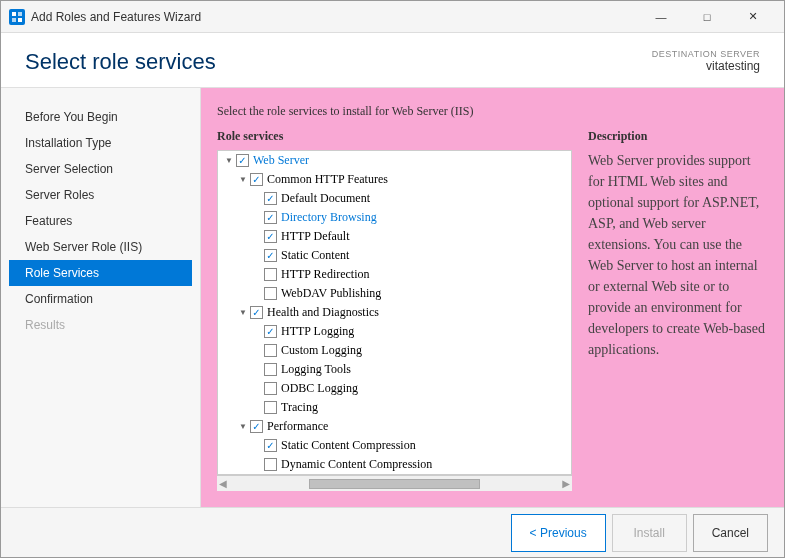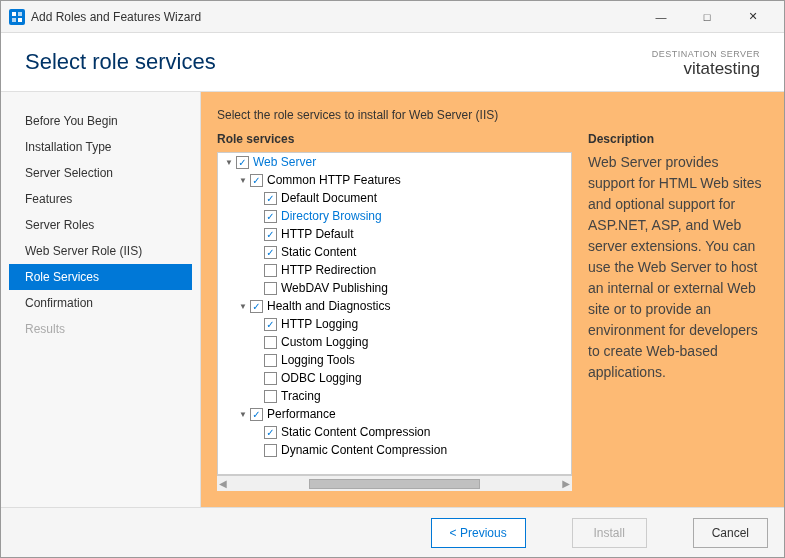--- a/index.html
+++ b/index.html
@@ -10,21 +10,21 @@
       display: flex;
       justify-content: center;
       align-items: center;
       width: 785px;
       height: 558px;
       overflow: hidden;
     }
     .window {
       width: 785px;
       height: 558px;
-      background: #fdba74;
+      background: #f9a8d4;
       border: 1px solid #999;
       display: flex;
       flex-direction: column;
     }
     .title-bar {
       background: #f5f5f5;
       border-bottom: 1px solid #ddd;
       padding: 6px 8px;
       display: flex;
       align-items: center;
@@ -84,21 +84,21 @@
       font-size: 10px;
       color: #555;
     }
     .dest-label {
       font-size: 9px;
       color: #888;
       letter-spacing: 0.5px;
       text-transform: uppercase;
     }
     .dest-name {
-      font-size: 17px;
+      font-size: 12px;
       color: #333;
     }
     .main-wrapper {
       display: flex;
       flex-direction: column;
       flex: 1;
       overflow: hidden;
     }
     .top-content {
       display: flex;
@@ -122,20 +122,21 @@
       background: #0078d7;
       color: #fff;
     }
     .sidebar-item.disabled { color: #aaa; cursor: default; }
     .main-content {
       flex: 1;
       padding: 16px;
       overflow: hidden;
       display: flex;
       flex-direction: column;
+      font-family: Liberation Serif, serif;
     }
     .instructions {
       font-size: 12px;
       color: #333;
       margin-bottom: 10px;
     }
     .two-col {
       display: flex;
       flex: 1;
       gap: 16px;
@@ -246,22 +247,21 @@
       height: 50px;
     }
     .btn {
       padding: 5px 18px;
       font-size: 12px;
       cursor: pointer;
       border: 1px solid #aaa;
       background: #f5f5f5;
       color: #333;
       min-width: 75px;
-      height: 30px;
-      margin-left: 40px;
+      height: 38px;
     }
     .btn.primary {
       border: 1px solid #0078d7;
       color: #0078d7;
       background: #fff;
     }
     .btn.disabled {
       color: #aaa;
       border-color: #ccc;
       cursor: default;
@@ -303,22 +303,22 @@
         <div class="dest-name">vitatesting</div>
       </div>
     </div>
 
     <div class="top-content">
 
       <div class="sidebar">
         <div class="sidebar-item">Before You Begin</div>
         <div class="sidebar-item">Installation Type</div>
         <div class="sidebar-item">Server Selection</div>
+        <div class="sidebar-item">Server Roles</div>
         <div class="sidebar-item">Features</div>
-        <div class="sidebar-item">Server Roles</div>
         <div class="sidebar-item">Web Server Role (IIS)</div>
         <div class="sidebar-item active">Role Services</div>
         <div class="sidebar-item">Confirmation</div>
         <div class="sidebar-item disabled">Results</div>
       </div>
 
       <div class="main-content">
         <div class="instructions">Select the role services to install for Web Server (IIS)</div>
         <div class="two-col">
 

